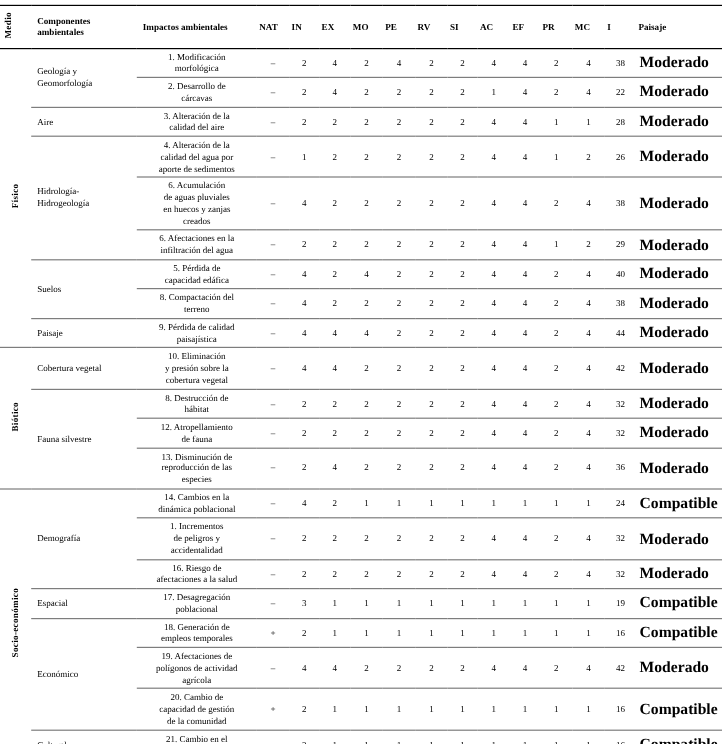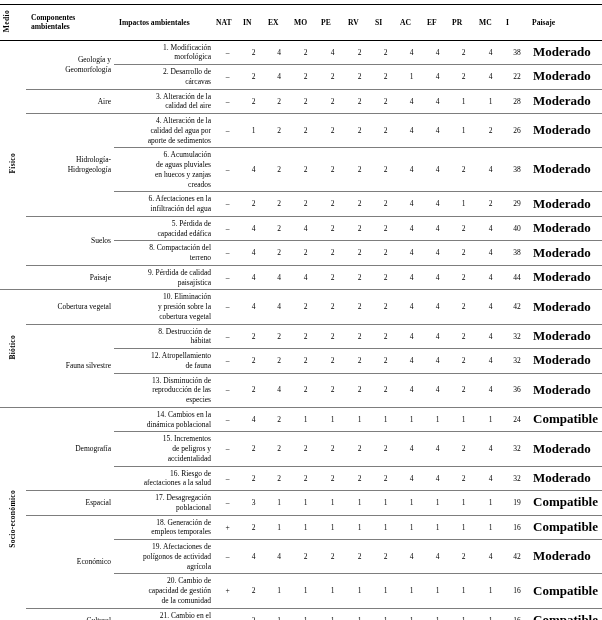--- a/index.html
+++ b/index.html
@@ -36,22 +36,22 @@
   }
   .medio-cell { text-align: center; vertical-align: middle; }
   .vert {
     display: inline-block;
     writing-mode: vertical-rl;
     transform: rotate(180deg);
     white-space: nowrap;
     font-weight: bold;
     letter-spacing: 0.3px;
   }
-  .comp-cell { text-align: right; padding-left: 5px; white-space: pre-line; }
-  .impact-cell { text-align: right; white-space: pre-line; }
+  .comp-cell { text-align: left; padding-left: 5px; white-space: pre-line; }
+  .impact-cell { text-align: center; white-space: pre-line; }
   .num-cell { text-align: center; }
   .impacto-cell { text-align: left; font-weight: bold; font-size: 13px; }
   .row-sep { border-top: 1px solid #7d7d7d; }
   .medio-sep { border-top: 1px solid #7d7d7d; }
 </style>
 </head>
 <body>
 
 <div class="page">
   <table class="impact-matrix">
@@ -345,21 +345,21 @@
           <td class="num-cell row-sep">1</td>
           <td class="num-cell row-sep">1</td>
           <td class="num-cell row-sep">1</td>
           <td class="num-cell row-sep">1</td>
           <td class="num-cell row-sep">1</td>
           <td class="num-cell row-sep">1</td>
           <td class="num-cell row-sep">24</td>
           <td class="impacto-cell row-sep">Compatible</td>
         </tr>
         <tr>
-          <td class="impact-cell row-sep">15. Incrementos
+          <td class="impact-cell row-sep">1. Incrementos
 de peligros y
 accidentalidad</td>
           <td class="num-cell row-sep">–</td>
           <td class="num-cell row-sep">2</td>
           <td class="num-cell row-sep">2</td>
           <td class="num-cell row-sep">2</td>
           <td class="num-cell row-sep">2</td>
           <td class="num-cell row-sep">2</td>
           <td class="num-cell row-sep">2</td>
           <td class="num-cell row-sep">4</td>

